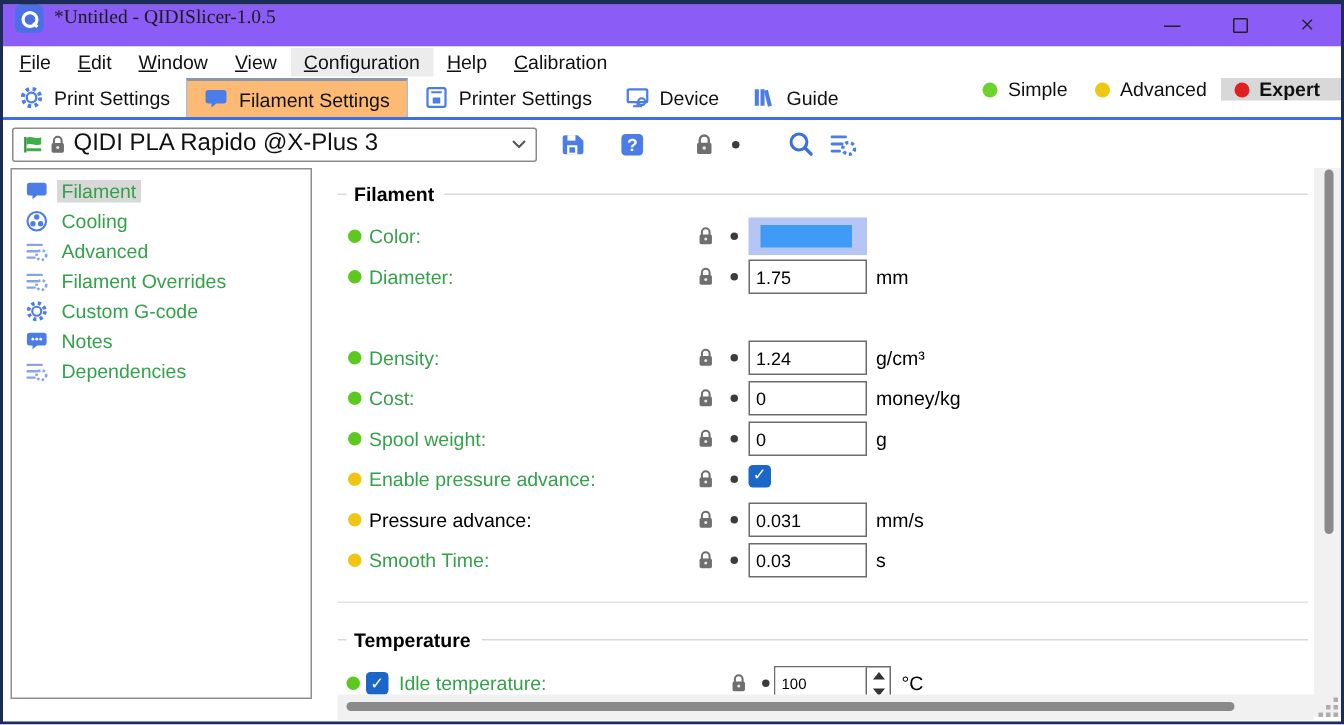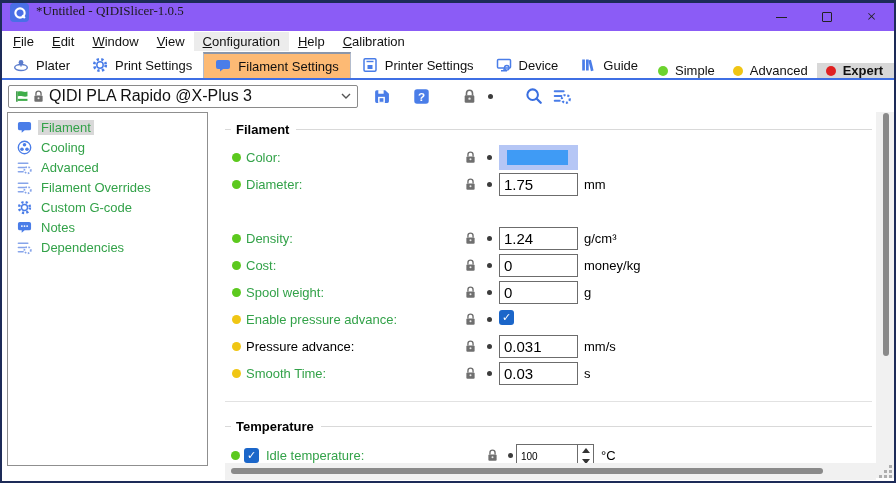--- a/index.html
+++ b/index.html
@@ -19,21 +19,21 @@
   
   #menubar { position:absolute; left:2px; top:31px; right:2px; height:21px; background:#fff; display:flex; align-items:center; padding-left:2px; font-size:13px; color:#111; }
   .menu-item { padding:2px 9px; white-space:nowrap; }
   .menu-item.hl { background:#ececec; }
   .menu-item .u { text-decoration:underline; }
 
   
   #tabbar { position:absolute; left:2px; top:52px; right:2px; height:26px; background:#fff; display:flex; align-items:stretch; font-size:13px; color:#111; }
   .tab { display:flex; align-items:center; gap:7px; padding:0 11px; white-space:nowrap; }
   .tab.selected { background:#fdba74; border-top:2px solid #8b96a9; border-left:1px solid #b3bccd; border-right:1px solid #b3bccd; }
-  #modes { margin-left:auto; display:flex; align-items:flex-end; }
+  #modes { margin-left:auto; display:flex; align-items:flex-start; }
   .mode { display:flex; align-items:center; gap:7px; padding:0 9px; white-space:nowrap; }
   .mode.selected { background:#d8d8d8; font-weight:bold; padding-right:14px; }
   .mode-dot { width:10px; height:10px; border-radius:50%; }
   #accent-line { position:absolute; left:2px; top:78px; right:2px; height:2px; background:#3f6fe4; }
 
   
   #toolbar { position:absolute; left:2px; top:80px; right:2px; height:32px; background:#fff; display:flex; align-items:center; }
   #preset-combo { margin-left:6px; width:350px; height:23px; border:1px solid #8a8a8a; border-radius:2px; background:#fff; display:flex; align-items:center; padding:0 6px; }
   #preset-combo .combo-text { font-size:16px; color:#111; margin-left:5px; flex:1; white-space:nowrap; overflow:hidden; }
   .tool-icon { display:flex; align-items:center; justify-content:center; width:22px; height:22px; }
@@ -55,21 +55,21 @@
   #main { position:absolute; left:225px; top:112px; width:651px; height:358px; background:#fff; overflow:hidden; }
   .sect-head { position:absolute; left:0; right:4px; height:15px; display:flex; align-items:center; }
   .sect-head::before { content:""; width:6px; border-top:1px solid #d9d9d9; margin-right:5px; }
   .sect-head::after { content:""; flex:1; border-top:1px solid #d9d9d9; margin-left:7px; }
   .sect-title { font-size:13px; font-weight:bold; color:#000; }
   .frow { position:absolute; left:0; height:27px; width:100%; }
   .fdot { position:absolute; left:7px; top:9px; width:9px; height:9px; border-radius:50%; }
   .flabel { position:absolute; left:21px; top:6px; font-size:13px; }
   .flock { position:absolute; left:240px; top:7px; }
   .fbullet { position:absolute; left:262px; top:11px; width:5px; height:5px; border-radius:50%; background:#3c3c3c; }
-  .finput { position:absolute; left:274px; top:2px; width:79px; height:23px; border:1px solid #6c6c6c; background:#fff; font-size:15px; font-family:"Liberation Sans",sans-serif; padding:2px 4px; color:#000; }
+  .finput { position:absolute; left:274px; top:2px; width:79px; height:23px; border:1px solid #6c6c6c; background:#fff; font-size:12px; font-family:"Liberation Sans",sans-serif; padding:2px 4px; color:#000; }
   .funit { position:absolute; left:359px; top:6px; font-size:13px; color:#000; }
   .swatch-btn { position:absolute; left:274px; top:1px; width:79px; height:25px; border:none; }
   .swatch-inner { position:absolute; left:8px; top:5px; width:61px; height:15px; }
   .focus-wrap { position:absolute; left:271px; top:-2px; width:85px; height:30px; border:3px solid #e01f1f; background:#fff; display:flex; align-items:center; padding-left:4px; }
   .sel-text { font-size:12px; color:#fff; padding:1px 2px; }
   .fcheck { position:absolute; left:274px; top:4px; width:15px; height:15px; border-radius:3px; display:flex; align-items:center; justify-content:center; color:#fff; font-size:11px; line-height:15px; }
   .divider { position:absolute; left:0; right:4px; border-top:1px solid #e2e2e2; }
   
   .trow .tdot { position:absolute; left:6px; top:9px; width:9px; height:9px; border-radius:50%; }
   .trow .tcheck { position:absolute; left:19px; top:6px; width:15px; height:15px; border-radius:3px; display:flex; align-items:center; justify-content:center; color:#fff; font-size:11px; }
@@ -209,28 +209,20 @@
     <span class="menu-item"><span class="u">V</span><span>iew</span></span>
     <span class="menu-item hl"><span class="u">C</span><span>onfiguration</span></span>
     <span class="menu-item"><span class="u">H</span><span>elp</span></span>
     <span class="menu-item"><span class="u">C</span><span>alibration</span></span>
   </div>
 
   <div id="tabbar">
     <div class="tab">
       <span>
           <svg width="16" height="16">
-            <use href="#i-plater"></use>
-          </svg>
-        </span>
-      <span>Plater</span>
-    </div>
-    <div class="tab">
-      <span>
-          <svg width="16" height="16">
             <use href="#i-gear"></use>
           </svg>
         </span>
       <span>Print Settings</span>
     </div>
     <div class="tab selected">
       <span>
           <svg width="16" height="16">
             <use href="#i-bubble"></use>
           </svg>

